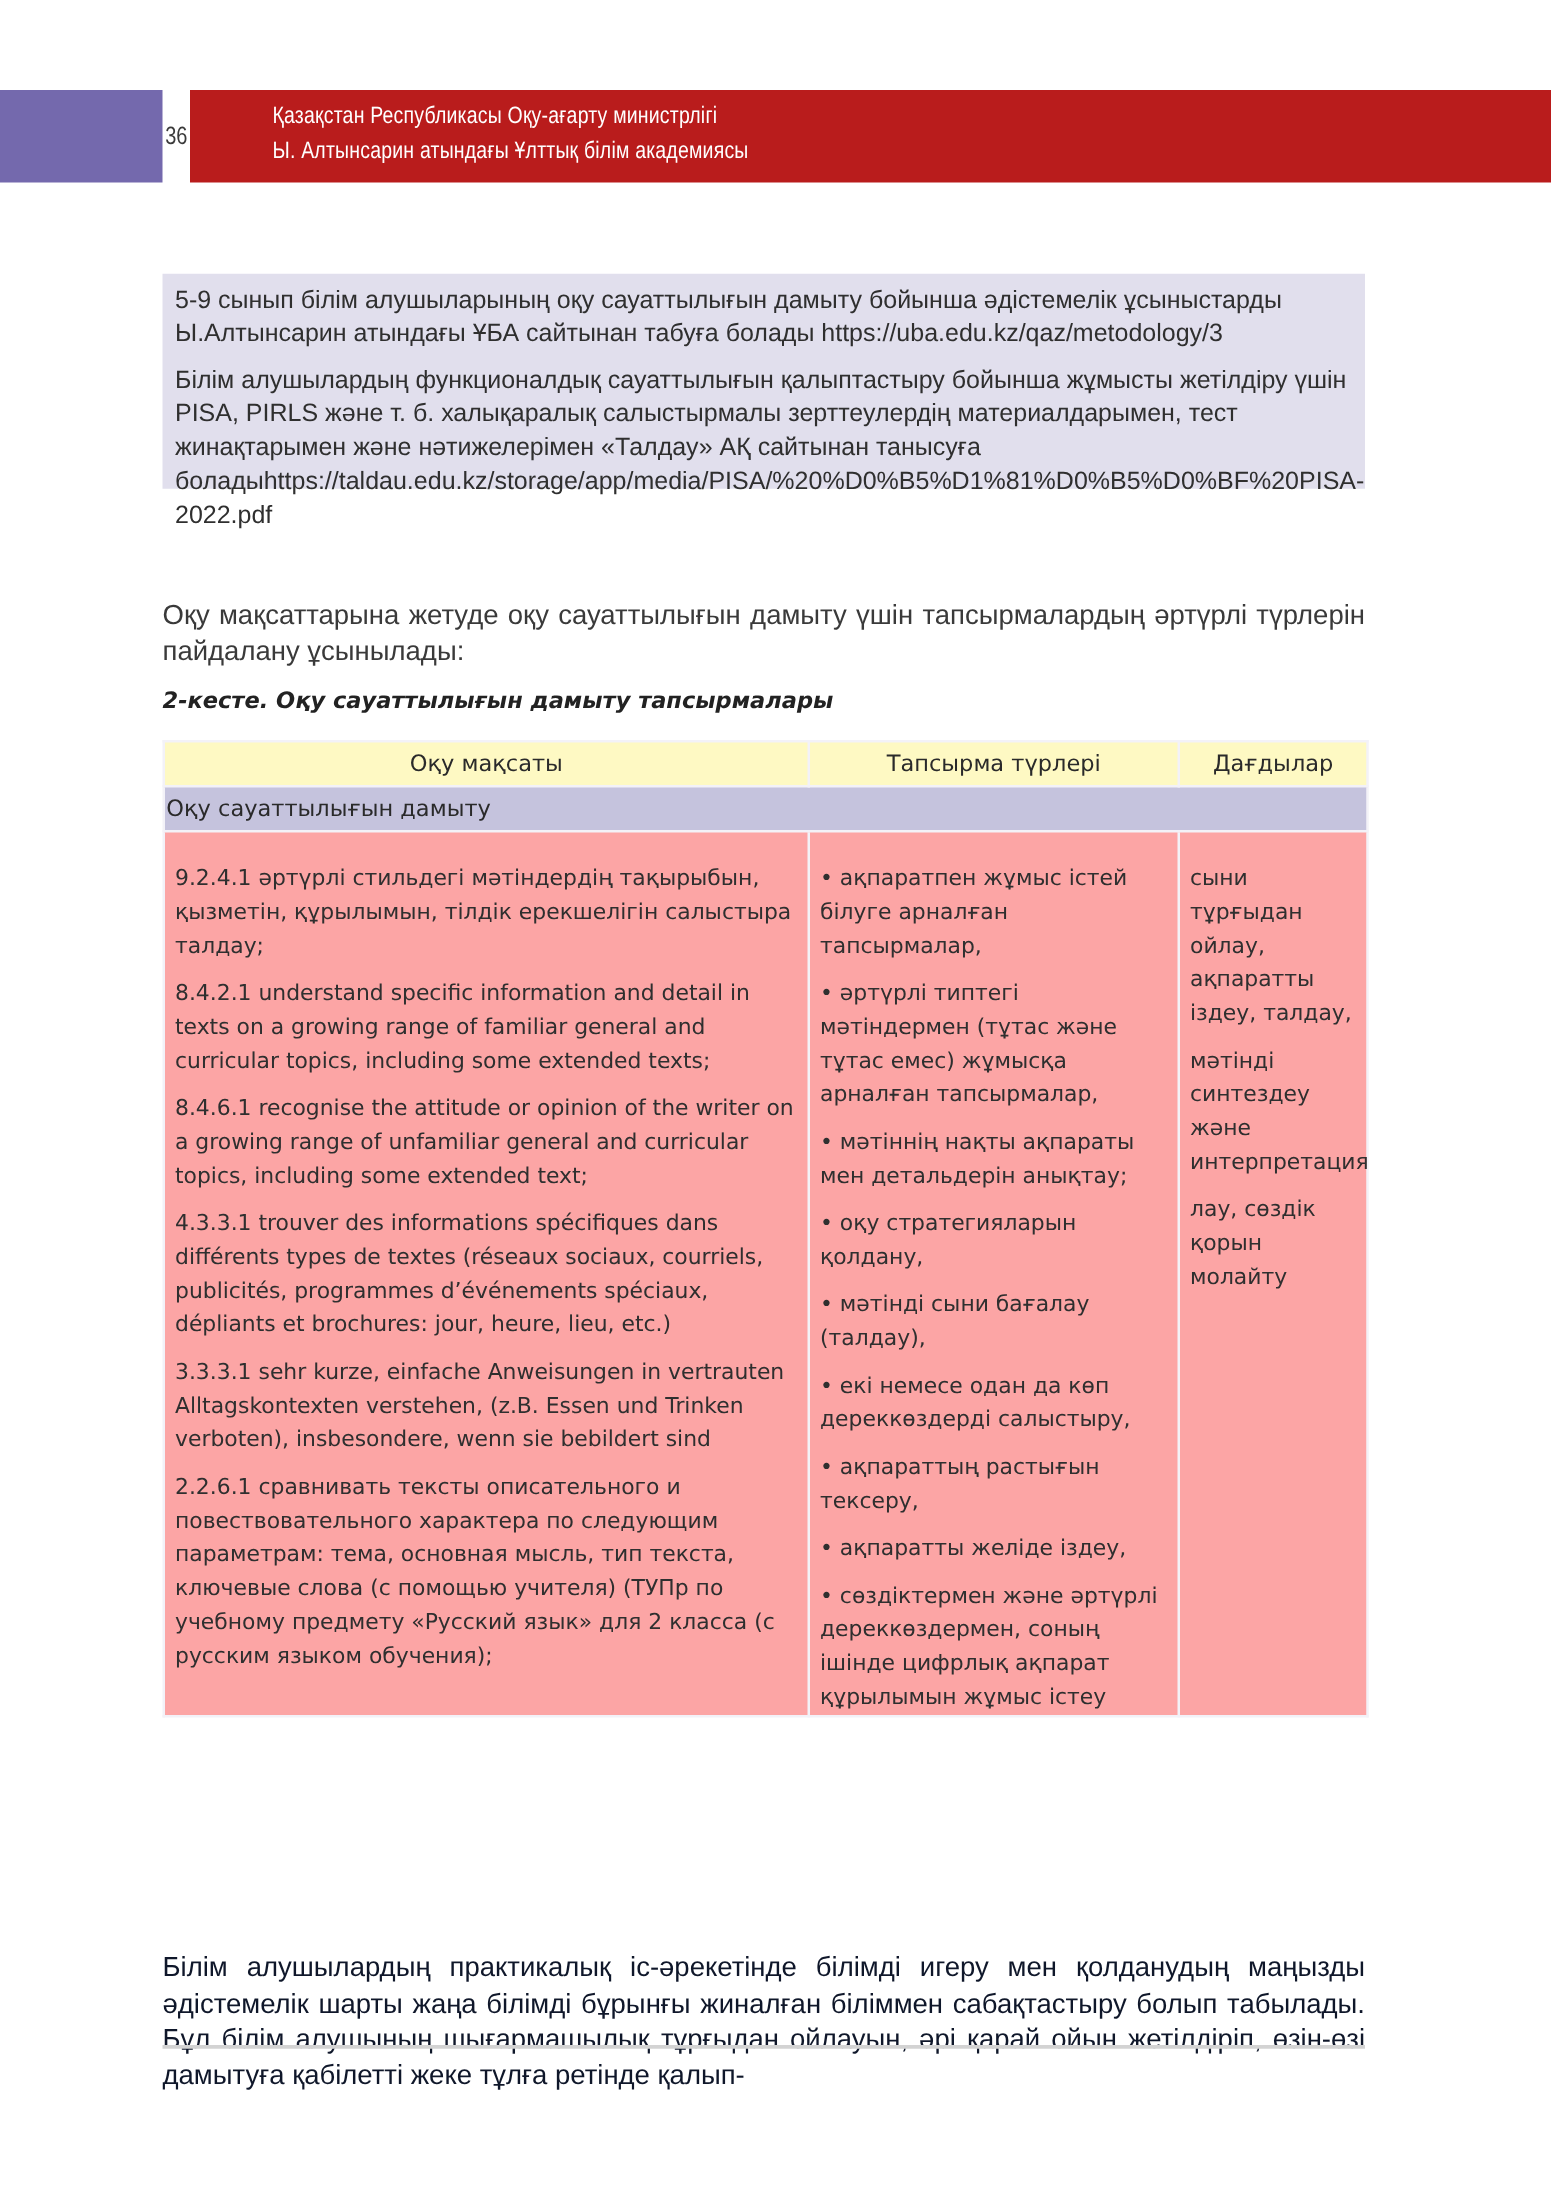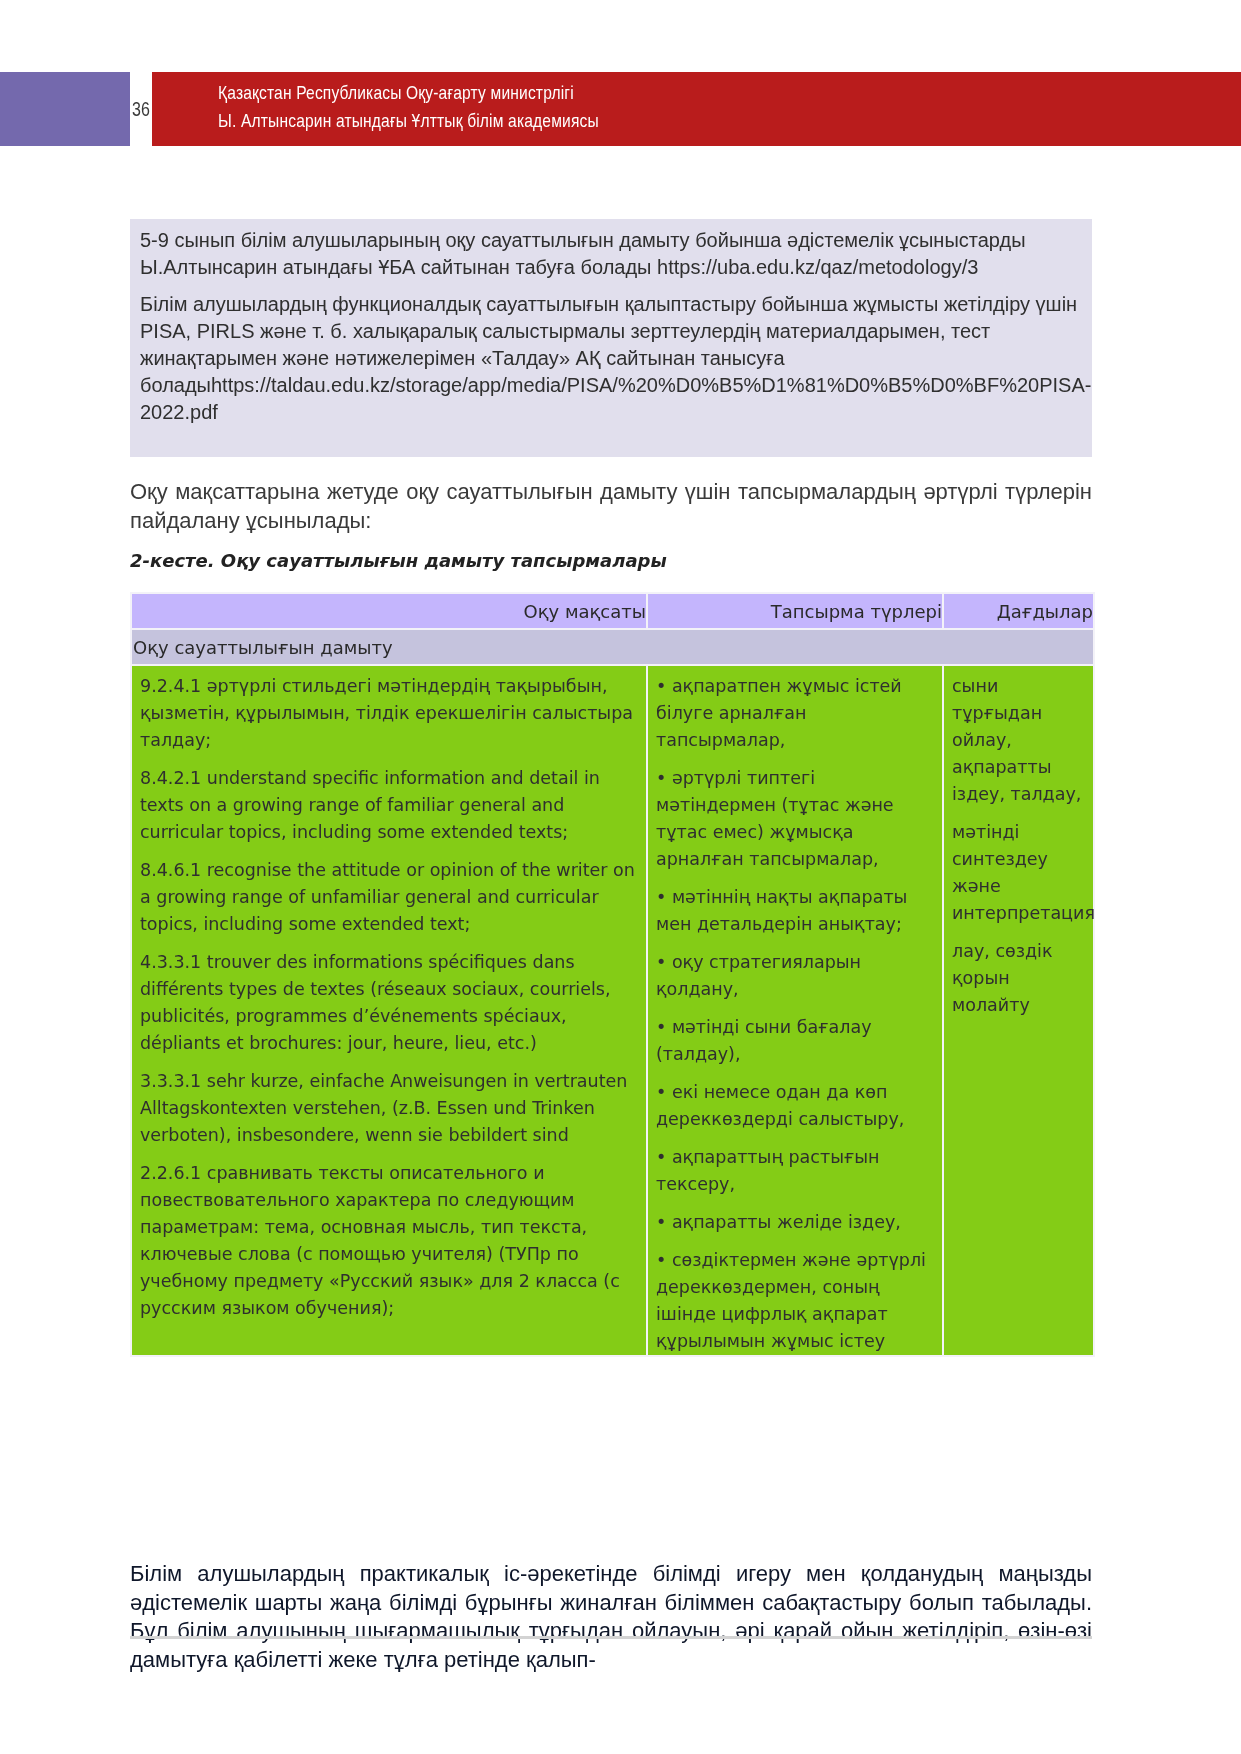--- a/index.html
+++ b/index.html
@@ -21,21 +21,21 @@
       color: #ffffff; font-family: "Liberation Sans", sans-serif;
     }
     .header-band .line {
       position: absolute; left: 66px; font-size: 19px; white-space: nowrap;
       transform: scaleX(0.82); transform-origin: left center; letter-spacing: 0.2px;
     }
     .header-band .l1 { top: 10px; }
     .header-band .l2 { top: 38px; }
 
     .note-box {
-      position: absolute; left: 130px; top: 219px; width: 962px; height: 238px;
+      position: absolute; left: 130px; top: 219px; width: 962px; height: 172px;
       background: #e1dfed; box-sizing: border-box; padding: 8px 10px 0 10px;
       font-family: "Liberation Sans", sans-serif; font-size: 20px; line-height: 27px; color: #2f2f2f;
     }
     .note-box p { margin: 0 0 10px 0; }
 
     .intro {
       position: absolute; left: 130px; top: 477px; width: 962px;
       font-family: "Liberation Sans", sans-serif; font-size: 22px; line-height: 29px;
       text-align: justify; color: #3a3a3a;
     }
@@ -50,29 +50,29 @@
       border-collapse: collapse; table-layout: fixed;
       font-family: "DejaVu Sans", sans-serif; font-size: 17.5px; color: #2f2f2f;
     }
     table.tasks col.c1 { width: 516px; }
     table.tasks col.c2 { width: 296px; }
     table.tasks col.c3 { width: 151px; }
     table.tasks th, table.tasks td {
       border: 2px solid #f3f2f8; vertical-align: top; box-sizing: border-box;
     }
     table.tasks thead th {
-      background: #c4b5fd; font-weight: normal; height: 36px; padding: 0; text-align: right;
+      background: #fef9c3; font-weight: normal; height: 36px; padding: 0; text-align: center;
       vertical-align: middle; font-size: 18px; color: #2a2a2a;
     }
     table.tasks tr.section td {
       background: #c5c3dd; height: 36px; vertical-align: middle;
       font-size: 18px; color: #2a2a2a;
     }
     table.tasks tbody td.body-cell {
-      background: #84cc16; padding: 7px 6px 0 8px; line-height: 27px;
+      background: #fca5a5; padding: 24px 6px 0 8px; line-height: 27px;
     }
     .cell-p { margin: 0 0 11px 0; }
     .cell-p:last-child { margin-bottom: 0; }
 
     .conclusion {
       position: absolute; left: 130px; top: 1560px; width: 962px;
       font-family: "Liberation Sans", sans-serif; font-size: 22px; line-height: 28.5px;
       text-align: justify; color: #0f172a;
     }
     .footer-rule {

